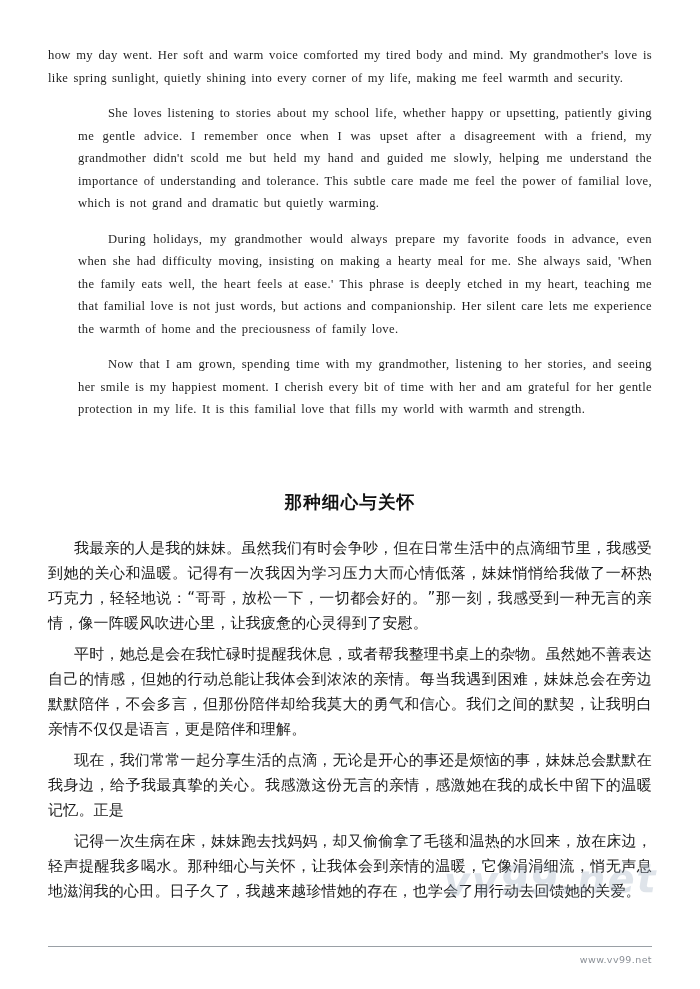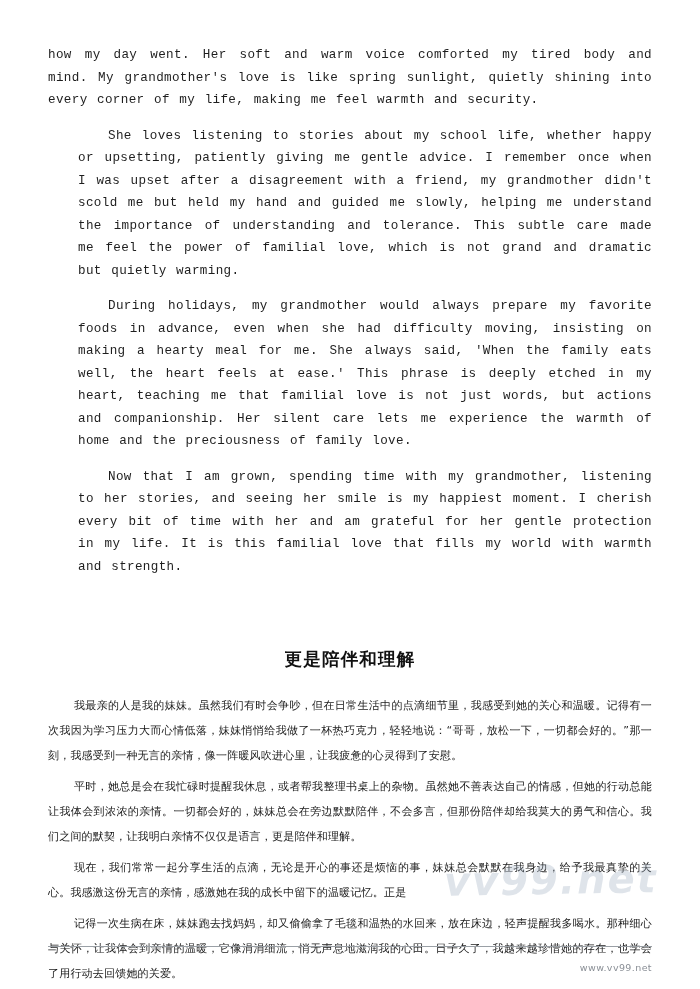--- a/index.html
+++ b/index.html
@@ -19,21 +19,21 @@
   .page {
     position: relative;
     width: 700px;
     height: 989px;
     box-sizing: border-box;
     padding: 44px 48px 0 48px;
   }
 
   
   .en-para {
-    font-family: Liberation Mono, monospace;
+    font-family: Liberation Serif, serif;
     font-size: 12.6px;
     line-height: 22.5px;
     text-align: justify;
     text-justify: inter-word;
     letter-spacing: 0.35px;
     word-spacing: 1.6px;
     margin: 0 0 13px 0;
     color: #1e1e1e;
   }
   .en-para.indent {
@@ -50,21 +50,21 @@
     font-weight: bold;
     font-size: 17.5px;
     text-align: center;
     letter-spacing: 1.2px;
     color: #111111;
     margin: 0 0 22px 0;
   }
 
   .cn-para {
     font-family: "DejaVu Sans", sans-serif;
-    font-size: 11px;
+    font-size: 15px;
     line-height: 25px;
     text-align: justify;
     letter-spacing: 0.2px;
     margin: 0 0 6px 0;
     text-indent: 26px;
     color: #1a1a1a;
   }
 
   
   .watermark {
@@ -86,21 +86,21 @@
     position: absolute;
     left: 48px;
     right: 48px;
     bottom: 42px;
     height: 1px;
     background: #9aa0a6;
   }
   .footer-url {
     position: absolute;
     right: 48px;
-    bottom: 16px;
+    bottom: 24px;
     font-family: "DejaVu Sans", sans-serif;
     font-size: 9.5px;
     color: #8a8f96;
     letter-spacing: 0.4px;
   }
 </style>
 </head>
 <body>
 
 <div class="page">
@@ -110,22 +110,22 @@
   <section>
     <p class="en-para">how my day went. Her soft and warm voice comforted my tired body and mind. My grandmother's love is like spring sunlight, quietly shining into every corner of my life, making me feel warmth and security.</p>
     <p class="en-para indent">She loves listening to stories about my school life, whether happy or upsetting, patiently giving me gentle advice. I remember once when I was upset after a disagreement with a friend, my grandmother didn't scold me but held my hand and guided me slowly, helping me understand the importance of understanding and tolerance. This subtle care made me feel the power of familial love, which is not grand and dramatic but quietly warming.</p>
     <p class="en-para indent">During holidays, my grandmother would always prepare my favorite foods in advance, even when she had difficulty moving, insisting on making a hearty meal for me. She always said, 'When the family eats well, the heart feels at ease.' This phrase is deeply etched in my heart, teaching me that familial love is not just words, but actions and companionship. Her silent care lets me experience the warmth of home and the preciousness of family love.</p>
     <p class="en-para indent">Now that I am grown, spending time with my grandmother, listening to her stories, and seeing her smile is my happiest moment. I cherish every bit of time with her and am grateful for her gentle protection in my life. It is this familial love that fills my world with warmth and strength.</p>
   </section>
 
   <div class="gap-before-title"></div>
 
   <section>
-    <h2 class="cn-title">更是陪伴和理解</h2>
+    <h2 class="cn-title">那种细心与关怀</h2>
     <p class="cn-para">我最亲的人是我的妹妹。虽然我们有时会争吵，但在日常生活中的点滴细节里，我感受到她的关心和温暖。记得有一次我因为学习压力大而心情低落，妹妹悄悄给我做了一杯热巧克力，轻轻地说：“哥哥，放松一下，一切都会好的。”那一刻，我感受到一种无言的亲情，像一阵暖风吹进心里，让我疲惫的心灵得到了安慰。</p>
-    <p class="cn-para">平时，她总是会在我忙碌时提醒我休息，或者帮我整理书桌上的杂物。虽然她不善表达自己的情感，但她的行动总能让我体会到浓浓的亲情。一切都会好的，妹妹总会在旁边默默陪伴，不会多言，但那份陪伴却给我莫大的勇气和信心。我们之间的默契，让我明白亲情不仅仅是语言，更是陪伴和理解。</p>
+    <p class="cn-para">平时，她总是会在我忙碌时提醒我休息，或者帮我整理书桌上的杂物。虽然她不善表达自己的情感，但她的行动总能让我体会到浓浓的亲情。每当我遇到困难，妹妹总会在旁边默默陪伴，不会多言，但那份陪伴却给我莫大的勇气和信心。我们之间的默契，让我明白亲情不仅仅是语言，更是陪伴和理解。</p>
     <p class="cn-para">现在，我们常常一起分享生活的点滴，无论是开心的事还是烦恼的事，妹妹总会默默在我身边，给予我最真挚的关心。我感激这份无言的亲情，感激她在我的成长中留下的温暖记忆。正是</p>
     <p class="cn-para">记得一次生病在床，妹妹跑去找妈妈，却又偷偷拿了毛毯和温热的水回来，放在床边，轻声提醒我多喝水。那种细心与关怀，让我体会到亲情的温暖，它像涓涓细流，悄无声息地滋润我的心田。日子久了，我越来越珍惜她的存在，也学会了用行动去回馈她的关爱。</p>
   </section>
 
   <div class="footer-rule"></div>
   <div class="footer-url">www.vv99.net</div>
 </div>
 
 </body></html>

